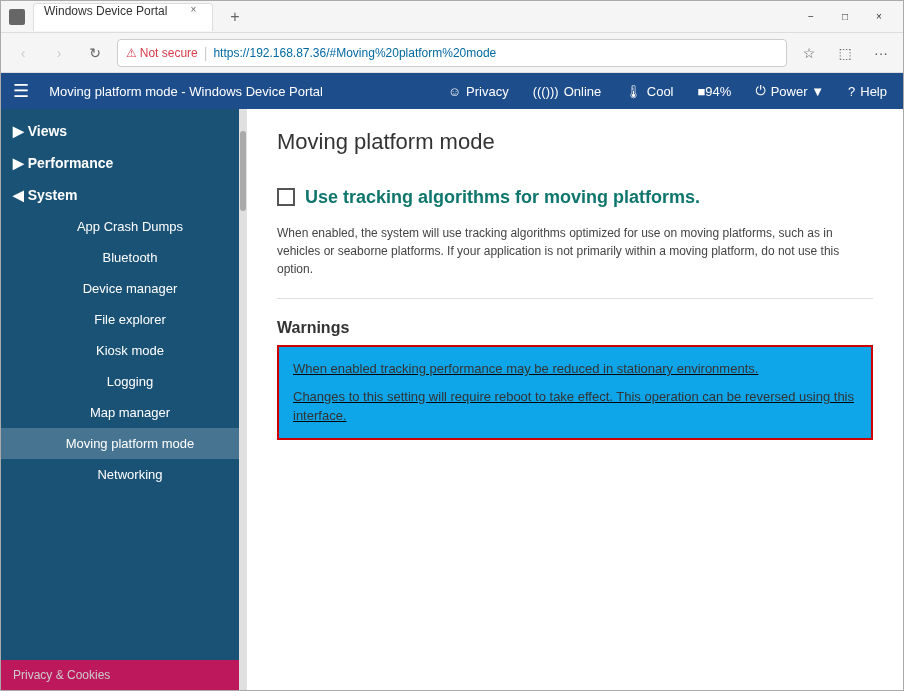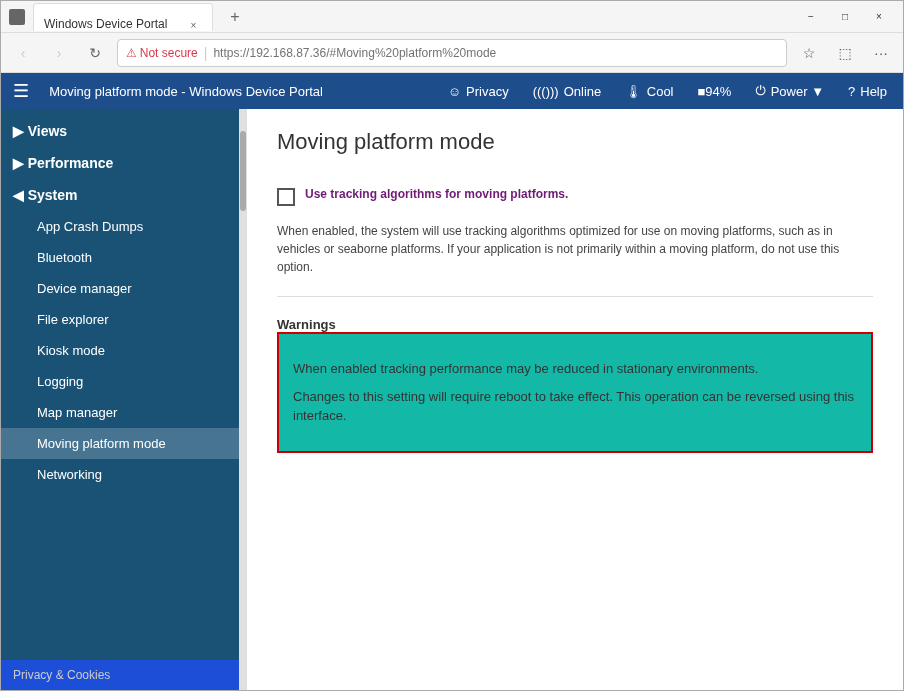--- a/index.html
+++ b/index.html
@@ -3,33 +3,33 @@
   <meta charset="utf-8">
   <style>
     * { margin: 0; padding: 0; box-sizing: border-box; }
     body { font-family: 'Segoe UI', Arial, sans-serif; font-size: 14px; background: #f0f0f0; width: 904px; height: 691px; overflow: hidden; }
 
     
     .browser-window { width: 904px; height: 691px; background: #fff; border: 1px solid #aaa; display: flex; flex-direction: column; }
 
     .title-bar { height: 32px; background: #f5f5f5; display: flex; align-items: center; padding: 0 8px; gap: 8px; border-bottom: 1px solid #ddd; }
     .title-bar-icon { width: 16px; height: 16px; background: #666; border-radius: 2px; }
-    .tab { display: flex; align-items: flex-end; background: #fff; border: 1px solid #ddd; border-bottom: none; border-radius: 4px 4px 0 0; padding: 0 10px; height: 28px; gap: 19px; font-size: 12px; color: #333; min-width: 180px; }
+    .tab { display: flex; align-items: flex-start; background: #fff; border: 1px solid #ddd; border-bottom: none; border-radius: 4px 4px 0 0; padding: 0 10px; height: 28px; gap: 19px; font-size: 12px; color: #333; min-width: 180px; }
     .tab-close { font-size: 10px; color: #666; cursor: pointer; margin-left: 4px; }
     .new-tab-btn { width: 28px; height: 28px; display: flex; align-items: center; justify-content: center; font-size: 16px; color: #666; cursor: pointer; }
     .window-controls { margin-left: auto; display: flex; gap: 2px; }
     .win-btn { width: 32px; height: 28px; display: flex; align-items: center; justify-content: center; font-size: 10px; color: #333; cursor: pointer; background: transparent; }
 
     .address-bar { height: 40px; background: #f5f5f5; display: flex; align-items: center; padding: 0 8px; gap: 8px; border-bottom: 1px solid #ddd; }
     .nav-btn { width: 28px; height: 28px; display: flex; align-items: center; justify-content: center; color: #666; font-size: 14px; cursor: pointer; border-radius: 50%; }
     .nav-btn.disabled { color: #ccc; cursor: default; }
     .url-bar { flex: 1; height: 28px; border: 1px solid #ccc; border-radius: 4px; background: #fff; display: flex; align-items: center; padding: 0 8px; gap: 6px; }
     .url-not-secure { color: #d73a49; font-size: 12px; display: flex; align-items: center; gap: 3px; }
     .url-separator { color: #ccc; }
-    .url-text { font-size: 12px; color: #737373; text-align: right; }
+    .url-text { font-size: 12px; color: #0369a1; text-align: right; }
     .addr-action-btn { width: 28px; height: 28px; display: flex; align-items: center; justify-content: center; color: #555; font-size: 14px; cursor: pointer; border-radius: 50%; }
 
     
     .app-toolbar { height: 36px; background: #1e4d8c; display: flex; align-items: center; padding: 0 12px; gap: 16px; color: #fff; }
     .toolbar-menu-btn { color: #fff; font-size: 18px; cursor: pointer; margin-right: 4px; }
     .toolbar-title { font-size: 13px; color: #fff; flex: 1; }
     .toolbar-item { display: flex; align-items: center; gap: 5px; font-size: 13px; color: #fff; cursor: pointer; padding: 0 4px; }
 
     
     .main-area { flex: 1; display: flex; overflow: hidden; }
@@ -38,45 +38,45 @@
     .sidebar { width: 238px; background: #1a5276; color: #fff; display: flex; flex-direction: column; overflow: hidden; flex-shrink: 0; }
     .sidebar-scroll { flex: 1; overflow-y: auto; overflow-x: hidden; }
     .sidebar-scroll::-webkit-scrollbar { width: 6px; }
     .sidebar-scroll::-webkit-scrollbar-track { background: transparent; }
     .sidebar-scroll::-webkit-scrollbar-thumb { background: rgba(255,255,255,0.3); border-radius: 3px; }
 
     .nav-section { padding: 6px 0; }
     .nav-item { padding: 8px 16px; cursor: pointer; display: flex; align-items: center; gap: 8px; font-size: 14px; color: #fff; }
     .nav-item.active { background: rgba(255,255,255,0.15); }
     .nav-item.section-header { font-weight: bold; padding-left: 12px; }
-    .nav-item.sub-item { padding-left: 36px; font-size: 13px; }
+    .nav-item.sub-item { padding-left: 36px; font-size: 13px; justify-content: center; }
     .nav-item.sub-item.active { background: rgba(255,255,255,0.2); font-weight: 500; }
 
-    .sidebar-footer { padding: 8px 12px; background: #1d4ed8; font-size: 12px; color: #ccc; cursor: pointer; }
+    .sidebar-footer { padding: 8px 12px; background: #be185d; font-size: 12px; color: #ccc; cursor: pointer; }
 
     .scrollbar-track { width: 8px; background: #e0e0e0; display: flex; flex-direction: column; align-items: center; padding: 2px 0; }
     .scrollbar-thumb { width: 6px; height: 80px; background: #aaa; border-radius: 3px; margin-top: 20px; }
 
     
     .content { flex: 1; background: #fff; overflow-y: auto; padding: 20px 30px; }
     .content::-webkit-scrollbar { width: 8px; }
     .content::-webkit-scrollbar-track { background: #f5f5f5; }
     .content::-webkit-scrollbar-thumb { background: #ccc; border-radius: 3px; }
 
     .page-title { font-size: 22px; font-weight: 300; color: #333; margin-bottom: 24px; padding-bottom: 8px; }
 
     .checkbox-row { display: flex; align-items: flex-start; gap: 10px; margin-bottom: 16px; }
     .checkbox-box { width: 18px; height: 18px; border: 2px solid #555; background: #fff; flex-shrink: 0; margin-top: 1px; }
-    .checkbox-label { font-size: 12px; font-weight: bold; color: #701a75; }
+    .checkbox-label { font-size: 18px; font-weight: bold; color: #0f766e; }
 
     .description-text { font-size: 12px; color: #444; line-height: 1.5; margin-bottom: 20px; margin-left: 0; }
 
     .warnings-section { margin-top: 20px; }
-    .warnings-title { font-size: 13px; font-weight: bold; color: #333; margin-bottom: 0; }
-    .warnings-box { border: 2px solid #cc0000; padding: 25px 14px; background: #14b8a6; }
+    .warnings-title { font-size: 16px; font-weight: bold; color: #333; margin-bottom: 8px; }
+    .warnings-box { border: 2px solid #cc0000; padding: 12px 14px; background: #0ea5e9; text-decoration: underline; }
     .warning-text { font-size: 13px; color: #333; line-height: 1.5; margin-bottom: 8px; }
     .warning-text:last-child { margin-bottom: 0; }
 
     .divider { border: none; border-top: 1px solid #ddd; margin: 20px 0; }
 
     .sidebar-wrapper { display: flex; overflow: hidden; }
   </style>
 </head>
 <body>
 

